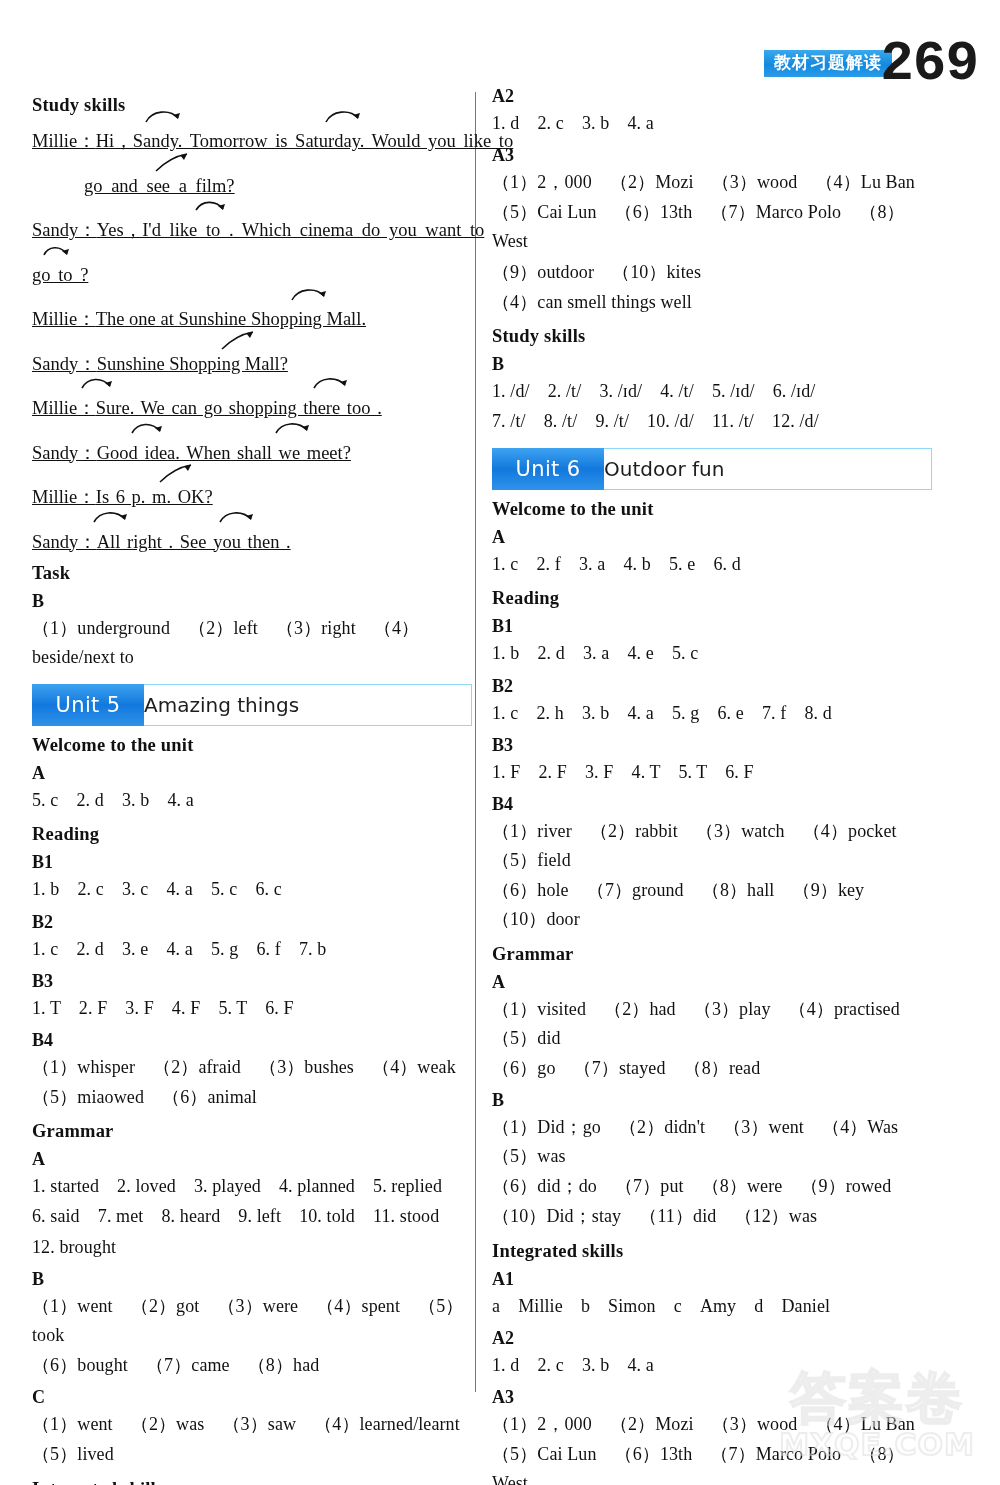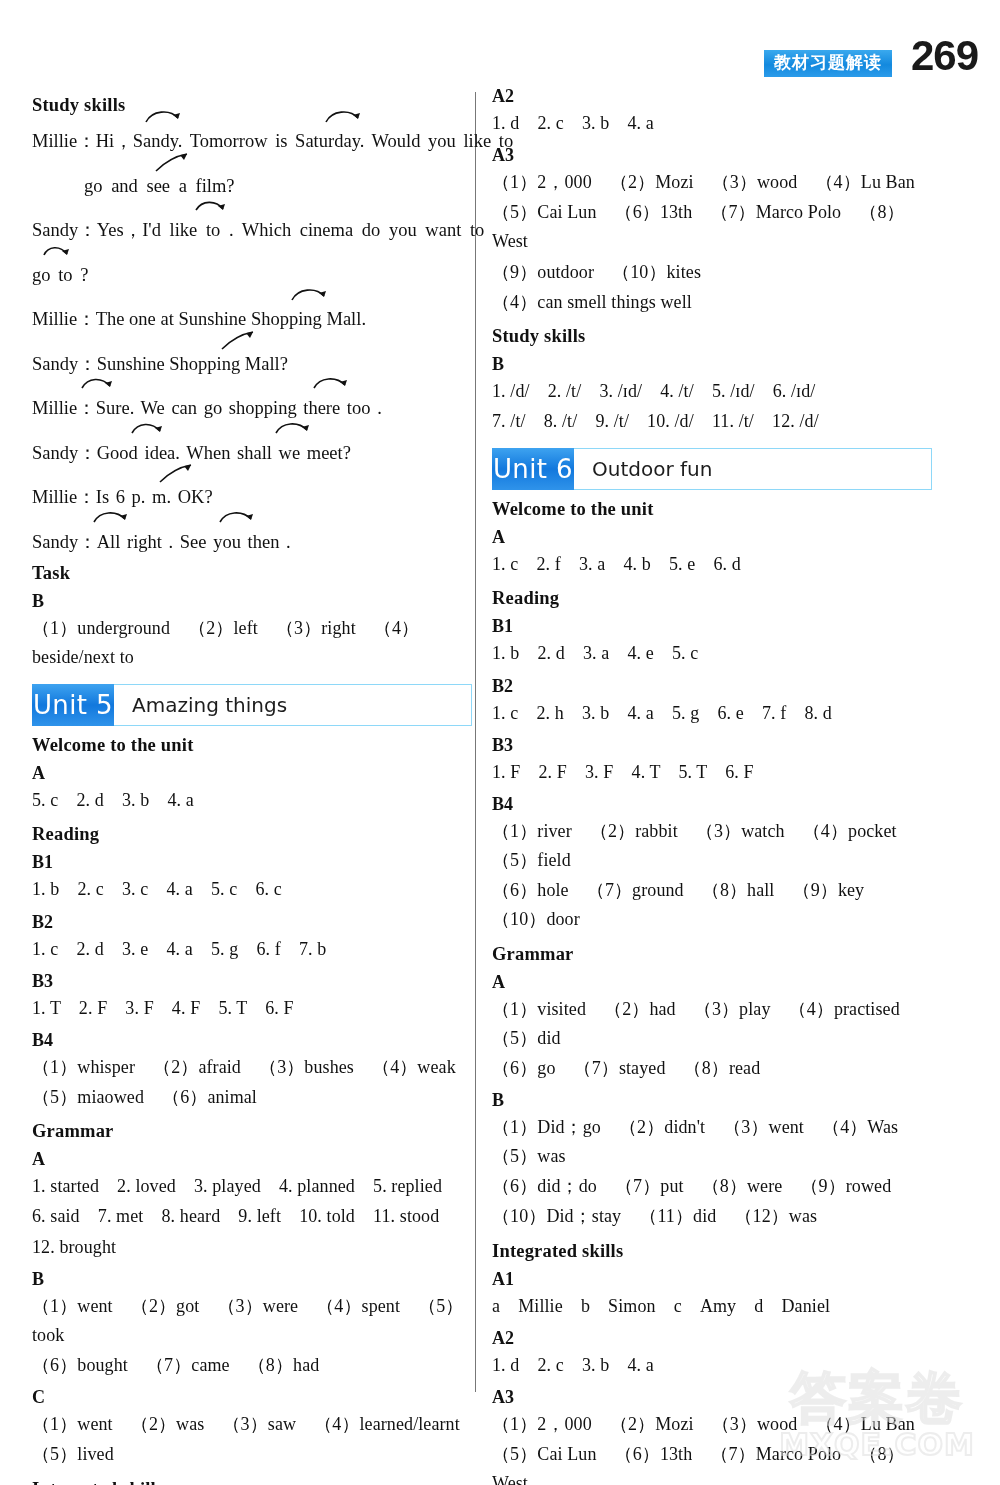--- a/index.html
+++ b/index.html
@@ -24,22 +24,22 @@
     color:#ffffff;
     font-family:"DejaVu Sans", sans-serif;
     font-size:17px; font-weight:bold;
     letter-spacing:1px;
     padding:4px 10px 5px 10px;
     line-height:1.05;
     white-space:nowrap;
   }
   .hdr-pageno{
     position:absolute; right:22px; top:32px;
-    font-family:Liberation Sans, sans-serif;
-    font-size:42px; font-weight:bold;
+    font-family:Liberation Mono, monospace;
+    font-size:56px; font-weight:bold;
     color:#1a1a1a;
     letter-spacing:-1px;
   }
 
   
   .cols{position:absolute; top:86px; left:0; width:1000px;}
   .col{position:absolute; top:0; width:440px;}
   .col-left{left:32px;}
   .col-right{left:492px;}
   .divider{
@@ -64,54 +64,54 @@
   }
 
   
   .dlg{position:relative; margin:16px 0 0 0;}
   .dlg-row{
     position:relative;
     font-size:18.5px;
     line-height:1.0;
     margin-bottom:26px;
     white-space:nowrap;
+    text-decoration:underline;
   }
   .dlg-row.indent{padding-left:52px;}
   .arrow{
     position:absolute;
     width:42px;height:22px;
     pointer-events:none;
   }
   .arrow svg{display:block;width:42px;height:22px;overflow:visible;}
 
   
   .unit-banner{
     position:relative;
     margin:12px 0 8px 0;
     height:42px;
     border:1px solid #8ed8f8;
     box-sizing:border-box;
     background:#ffffff;
     display:flex; align-items:stretch;
   }
   .unit-chip{
-    width:82px;
+    width:112px;
     background:#1f8ae8;
     background:linear-gradient(180deg,#3ea3f0 0%,#1278dd 50%,#2f93ea 100%);
     color:#ffffff;
     font-family:"DejaVu Sans", sans-serif;
-    font-size:26px;
+    font-size:21px;
     display:flex;align-items:center;justify-content:center;
     margin:-1px 0 -1px -1px;
     letter-spacing:.4px;
   }
   .unit-title{
     flex:1;
     display:flex;align-items:center;
-    padding-left:18px;
     font-family:"DejaVu Sans", sans-serif;
     font-size:20px;
     color:#1d1d1d;
   }
 
   
   .watermark{
     position:absolute; right:16px; bottom:10px;
     width:214px; height:106px;
     opacity:.5;

